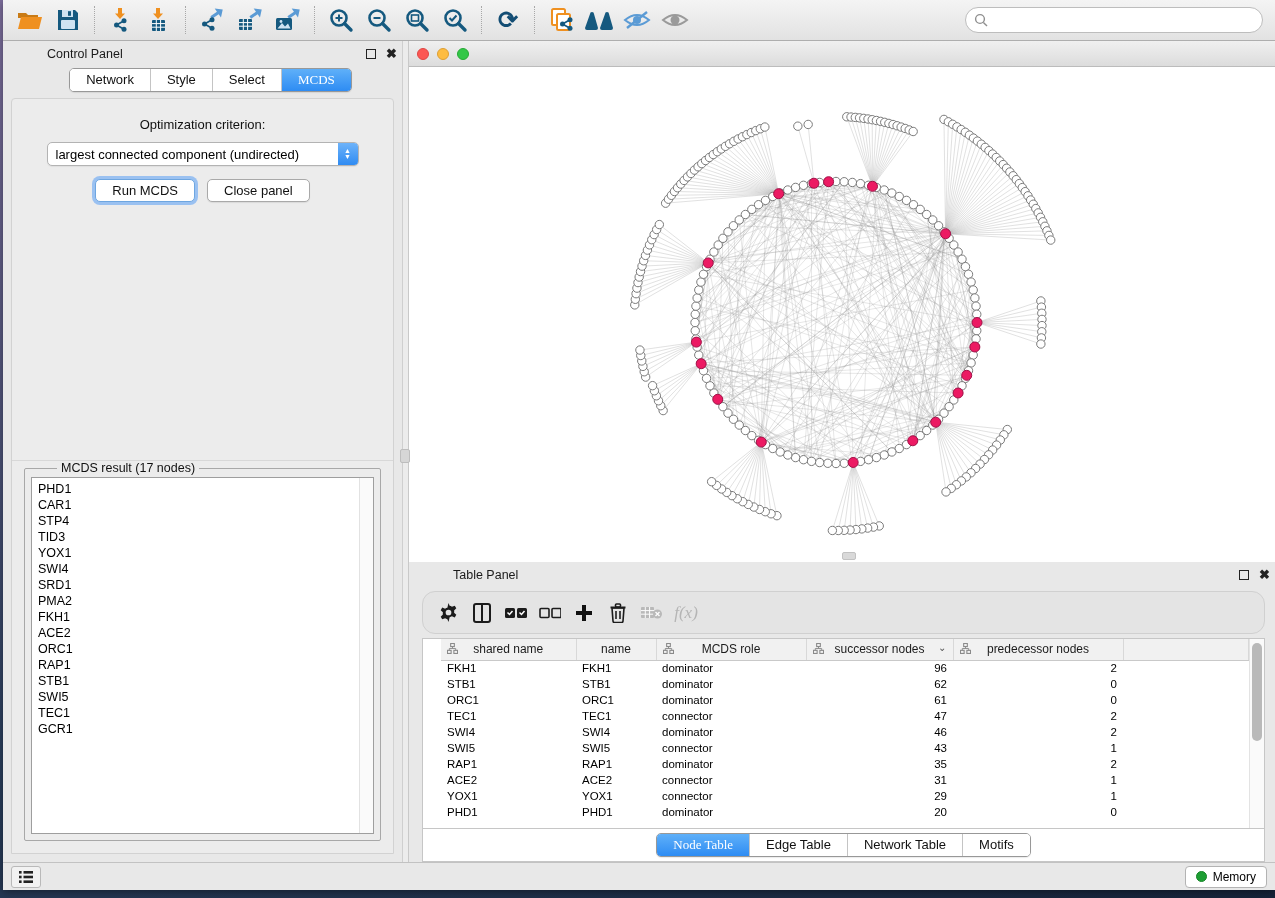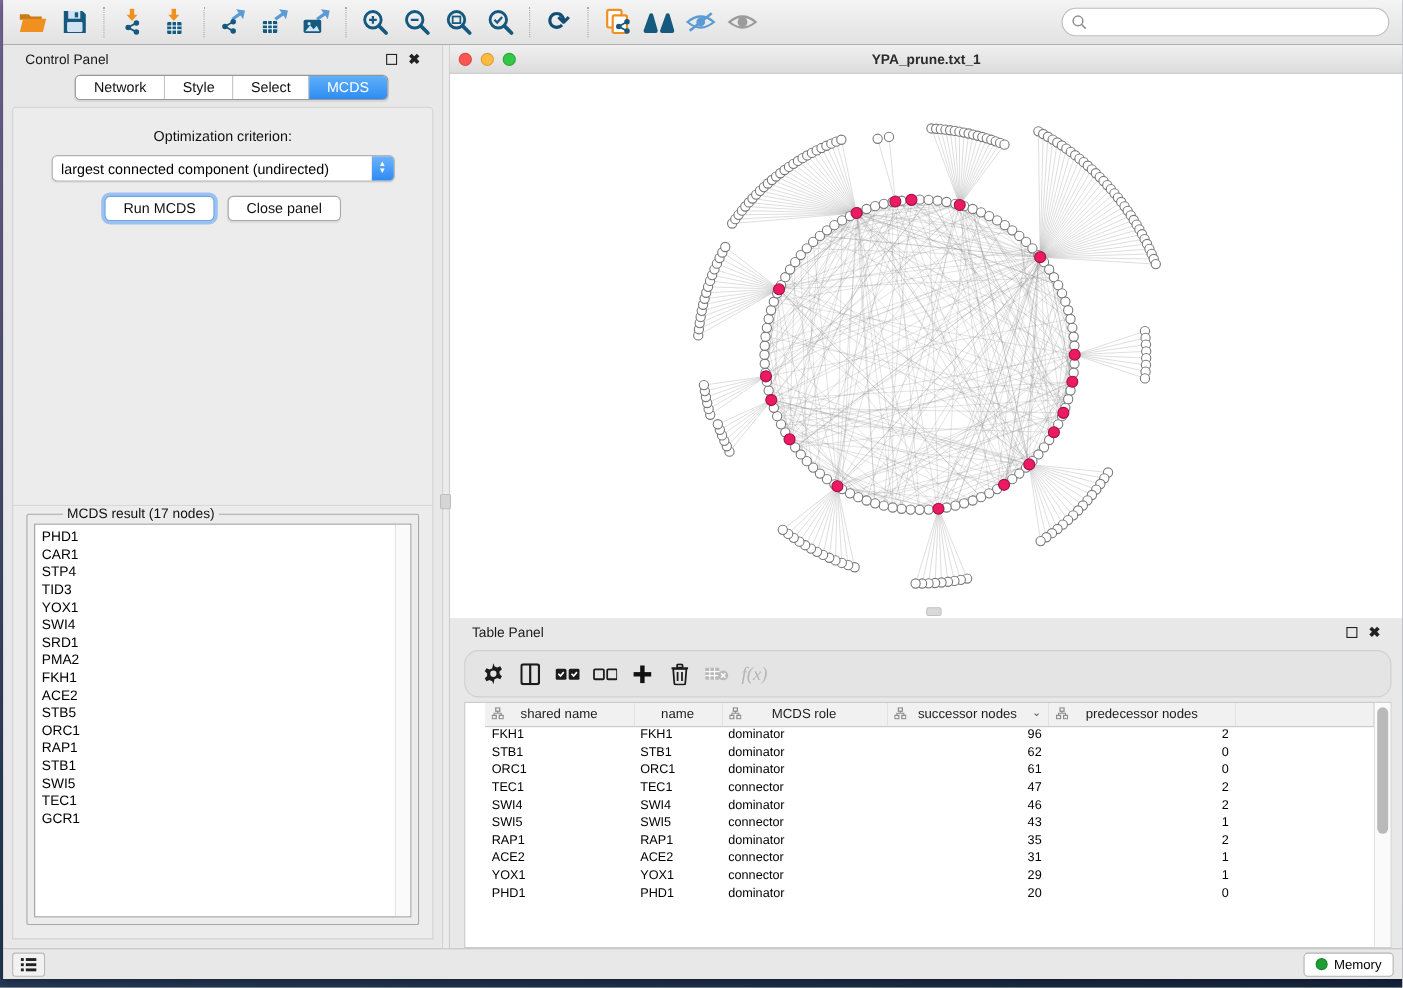--- a/index.html
+++ b/index.html
@@ -18,30 +18,30 @@
   .fx-glyph { font-family:"Liberation Serif",serif; font-style:italic; font-size:17px; color:#b0b0b0; }
 
   
   .main { flex:1; display:flex; min-height:0; }
   .control-panel { width:400px; flex:none; background:#e8e8e8; display:flex; flex-direction:column; border-right:1px solid #cfcfcf; }
   .v-splitter { width:5px; flex:none; background:#ececec; position:relative; }
   .v-splitter .grip { position:absolute; top:408px; left:-3px; width:10px; height:14px; background:#d6d6d6; border:1px solid #bdbdbd; border-radius:2px; }
   .right-col { flex:1; display:flex; flex-direction:column; min-width:0; }
 
   
-  .panel-titlebar { height:25px; display:flex; align-items:center; padding:0 20px; font-size:12.5px; color:#1a1a1a; flex:none; }
+  .panel-titlebar { height:25px; display:flex; align-items:center; padding:0 5px; font-size:12.5px; color:#1a1a1a; flex:none;margin-left:39px; }
   .panel-titlebar .t { flex:1; }
   .win-ctl { display:flex; gap:10px; align-items:center; }
   .float-ic { width:10px; height:10px; border:1.5px solid #222; display:inline-block; }
   .close-ic { font-size:13px; font-weight:bold; color:#222; line-height:10px; cursor:pointer; }
   .cp-tabs-row { display:flex; justify-content:center; padding:2px 0 6px; flex:none;margin-left:16px; }
   .seg { display:inline-flex; border:1px solid #989898; border-radius:5px; overflow:hidden; background:#fff; box-shadow:0 1px 1px rgba(0,0,0,.08); }
   .seg .s { padding:3px 16px; font-size:13px; color:#111; background:#fff; border-left:1px solid #c4c4c4; cursor:pointer; white-space:nowrap; }
   .seg .s:first-child { border-left:none; }
-  .seg .s.active { background:linear-gradient(#5fb0f9,#2e8cf3); color:#fff; }
+  .seg .s.active { background:linear-gradient(#5fb0f9,#2e8cf3); color:#fff;font-family:Liberation Serif, serif; }
   .cp-inner { flex:1; margin:0 8px 8px; background:#ececec; border:1px solid #d2d2d2; border-radius:4px 4px 0 0; display:flex; flex-direction:column; min-height:0; }
   .cp-controls { height:362px; flex:none; border-bottom:1px solid #d8d8d8; display:flex; flex-direction:column; align-items:center; }
   .opt-label { margin-top:18px; font-size:13px; color:#111; }
   .combo { margin-top:10px; width:312px; height:24px; background:#fff; border:1px solid #b3b3b3; border-radius:5px; display:flex; align-items:center; box-shadow:0 1px 1px rgba(0,0,0,.06); cursor:pointer; }
   .combo .val { flex:1; font-size:13px; padding:0 8px; white-space:nowrap; overflow:hidden; }
   .combo .cap { width:20px; height:22px; background:linear-gradient(#6db3fa,#2f8bf2); border-radius:0 4px 4px 0; display:flex; flex-direction:column; align-items:center; justify-content:center; color:#fff; font-size:7px; line-height:6px; }
   .btn-row { margin-top:13px; display:flex; gap:12px; }
   .mac-btn { height:23px; padding:0 16px; background:#fff; border:1px solid #a9a9a9; border-radius:5px; font-size:13px; color:#111; cursor:pointer; box-shadow:0 1px 1px rgba(0,0,0,.08); }
   .mac-btn.focused { box-shadow:0 0 0 3px rgba(110,170,245,.65); border-color:#6ea6e0; }
   .groupbox { flex:1; margin:7px 12px 12px; border:1px solid #a8a8a8; border-radius:2px; position:relative; padding:8px 6px 6px; min-height:0; display:flex; }
@@ -329,21 +329,20 @@
                   <div>PHD1</div>
                   <div>CAR1</div>
                   <div>STP4</div>
                   <div>TID3</div>
                   <div>YOX1</div>
                   <div>SWI4</div>
                   <div>SRD1</div>
                   <div>PMA2</div>
                   <div>FKH1</div>
                   <div>ACE2</div>
-                  <div>STB5</div>
                   <div>ORC1</div>
                   <div>RAP1</div>
                   <div>STB1</div>
                   <div>SWI5</div>
                   <div>TEC1</div>
                   <div>GCR1</div>
                 </div>
               <div class="gb-scroll"></div>
             </div>
           </div>
@@ -351,21 +350,20 @@
       </div>
 
       <div class="v-splitter">
           <span class="grip"></span>
         </div>
 
       <div class="right-col">
 
         <div class="network-panel">
           <div class="net-titlebar">
-            <span class="net-title">YPA_prune.txt_1</span>
             <span class="lights">
               <span class="light" style="background:#fc5753;border:1px solid #df4744;"></span>
               <span class="light" style="background:#fdbc40;border:1px solid #de9f34;"></span>
               <span class="light" style="background:#33c748;border:1px solid #27aa35;"></span>
             </span>
           </div>
           <div class="net-canvas">
             <svg id="graph-svg" width="100%" height="100%" viewBox="0 0 866 488" preserveAspectRatio="xMidYMid meet">
                 <line x1="549.1095819336058" y1="322.5" x2="517.633052965802" y2="143.98773352022408" stroke="#8f8f8f" stroke-opacity="0.3" stroke-width="0.7"></line>
                 <line x1="517.633052965802" y1="143.98773352022408" x2="544.803781409224" y2="329.48076590798365" stroke="#8f8f8f" stroke-opacity="0.3" stroke-width="0.7"></line>
@@ -1296,20 +1294,28 @@
                         <td class="l"></td>
                       </tr>
                     </tbody>
                 </table>
               </div>
               <div class="tbl-vscroll">
                   <span class="thumb"></span>
                 </div>
             </div>
           </div>
+          <div class="tp-tabs-row">
+            <span class="seg" id="tp-tabs">
+                <span class="s active">Node Table</span>
+                <span class="s">Edge Table</span>
+                <span class="s">Network Table</span>
+                <span class="s">Motifs</span>
+              </span>
+          </div>
         </div>
       </div>
     </div>
 
     <div class="status-bar">
       <span class="sb-btn">
         <svg width="16" height="14" viewBox="0 0 16 14">
           <rect x="1" y="1" width="2.6" height="2.6" fill="#222"></rect>
             <rect x="5.5" y="1" width="9.5" height="2.6" fill="#222"></rect>
           <rect x="1" y="5.7" width="2.6" height="2.6" fill="#222"></rect>

